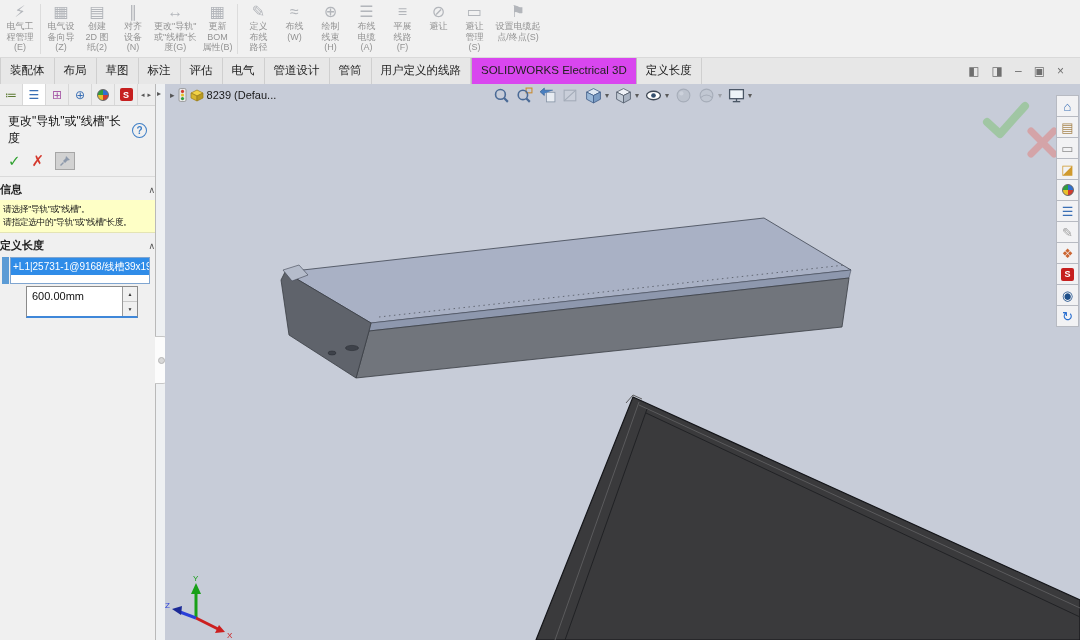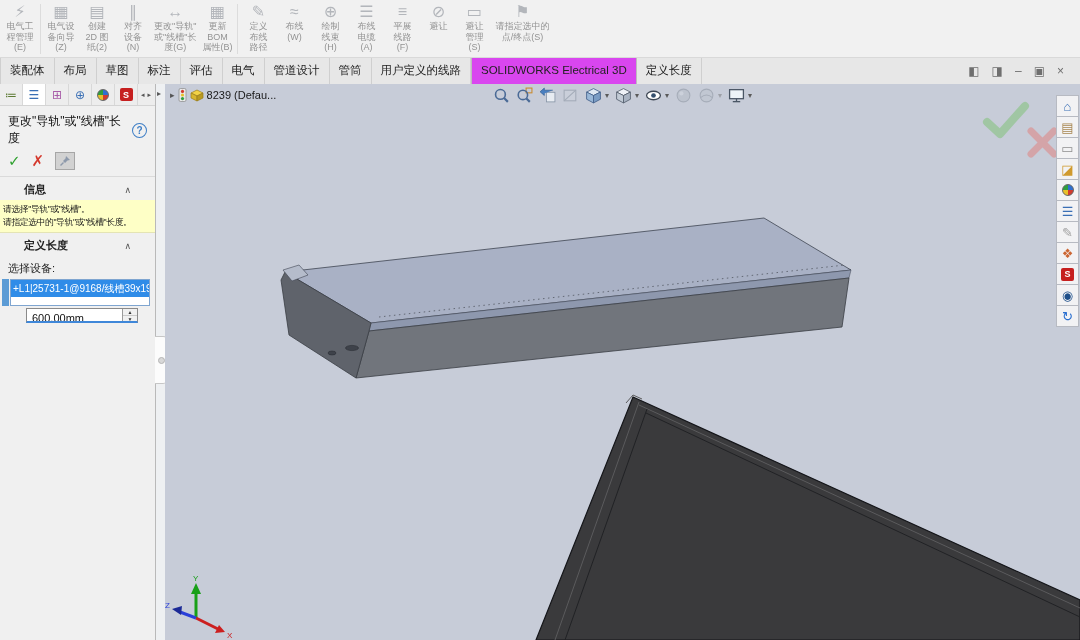--- a/index.html
+++ b/index.html
@@ -27,30 +27,30 @@
   .mgr-tab.active { background:#ffffff; }
   .mgr-arrows { display:flex; align-items:center; gap:3px; padding:0 3px; font-size:7px; color:#555; }
   .ball { width:12px; height:12px; border-radius:50%; background:conic-gradient(#2f6fd0 0 25%, #d23c2f 25% 50%, #e8c02a 50% 75%, #2f9e3f 75% 100%); border:1px solid #666; }
   .sbadge { width:13px; height:13px; background:#c61f1f; color:#fff; font-size:9px; font-weight:bold; border-radius:2px; display:flex; align-items:center; justify-content:center; }
   .pm-title { display:flex; align-items:center; padding:7px 8px 2px; font-size:12px; color:#111; }
   .help-circ { margin-left:auto; width:15px; height:15px; border-radius:50%; border:1.5px solid #3d7ec6; color:#3d7ec6; font-size:10px; font-weight:bold; display:flex; align-items:center; justify-content:center; }
   .pm-actions { display:flex; align-items:center; gap:11px; padding:3px 8px 6px; border-bottom:1px solid #dadada; }
   .ok-g { color:#2fa12f; font-size:15px; font-weight:bold; }
   .cancel-g { color:#d4372b; font-size:15px; font-weight:bold; }
   .pin-box { width:20px; height:18px; background:#d2d2d2; border:1px solid #a6a6a6; display:flex; align-items:center; justify-content:center; }
-  .sec-head { display:flex; align-items:center; padding:5px 24px 3px; font-weight:bold; font-size:11px; color:#222; }
+  .sec-head { display:flex; align-items:center; padding:5px 0 3px; font-weight:bold; font-size:11px; color:#222; }
   .sec-head .chev { margin-left:auto; font-size:9px; color:#555; font-weight:normal; }
   .info-box { background:#feffc6; padding:3px 3px; font-size:8.8px; letter-spacing:-0.4px; line-height:13px; color:#1a1a1a; border-bottom:1px solid #e4e4b4; }
   .info-box div { white-space:nowrap; overflow:hidden; }
   .lbl { padding:5px 8px 2px; font-size:11px; }
   .list-row { display:flex; margin:1px 5px 0 2px; }
   .act-bar { width:7px; background:#5b9bd5; }
   .sel-list { flex:1; margin-left:1px; background:#fff; border:1px solid #7fa5d0; height:27px; overflow:hidden; }
   .sel-item { height:17px; background:#2f8ce8; color:#fff; font-size:10px; line-height:17px; padding:0 2px; white-space:nowrap; overflow:hidden; }
-  .spin-row { display:flex; margin:2px 8px 0 26px; width:112px; height:15px; border:1px solid #8a8a8a; border-bottom:2px solid #3f87d9; background:#fff; }
+  .spin-row { display:flex; margin:2px 8px 0 26px; width:112px; height:32px; border:1px solid #8a8a8a; border-bottom:2px solid #3f87d9; background:#fff; }
   .spin-val { flex:1; font-size:11px; line-height:18px; padding:0 5px; color:#111; white-space:nowrap; overflow:hidden; }
   .spinner { width:15px; border-left:1px solid #9a9a9a; display:flex; flex-direction:column; background:#f0f0f0; }
   .spinner span { flex:1; display:flex; align-items:center; justify-content:center; font-size:5px; color:#333; border-bottom:1px solid #c9c9c9; }
   .spinner span:last-child { border-bottom:none; }
 
   
   .splitter { position:absolute; left:156px; top:84px; width:9px; height:556px; background:#eef0f2; }
   .split-flyout { position:absolute; left:157px; top:89px; font-size:8px; color:#555; }
   .split-handle { position:absolute; left:155px; top:336px; width:13px; height:48px; background:#fcfcfc; border:1px solid #c6c6c6; border-left:none; border-radius:0 5px 5px 0; }
   .split-handle .dot { position:absolute; left:3px; top:20px; width:7px; height:7px; border-radius:50%; background:#d8d8d8; border:1px solid #b5b5b5; }
@@ -146,21 +146,21 @@
       <div class="rb-ln">避让</div>
     </div>
     <div class="rb-btn">
       <div class="rb-ic">▭</div>
       <div class="rb-ln">避让</div>
       <div class="rb-ln">管理</div>
       <div class="rb-ln">(S)</div>
     </div>
     <div class="rb-btn">
       <div class="rb-ic">⚑</div>
-      <div class="rb-ln">请指定选中的</div>
+      <div class="rb-ln">设置电缆起</div>
       <div class="rb-ln">点/终点(S)</div>
     </div>
   </div>
 
 <div class="tabbar">
   <div style="display:flex;">
       <div class="tab first">装配体</div>
       <div class="tab">布局</div>
       <div class="tab">草图</div>
       <div class="tab">标注</div>
@@ -229,21 +229,20 @@
   </div>
   <div class="info-box">
     <div>请选择"导轨"或"线槽"。</div>
     <div>请指定选中的"导轨"或"线槽"长度。</div>
   </div>
 
   <div class="sec-head">
     <span>定义长度</span>
     <span class="chev">∧</span>
   </div>
-  <div class="lbl">选择设备:</div>
   <div class="list-row">
     <div class="act-bar"></div>
     <div class="sel-list">
       <div class="sel-item">+L1|25731-1@9168/线槽39x19-</div>
     </div>
   </div>
   <div class="spin-row">
     <div class="spin-val">600.00mm</div>
     <div class="spinner">
       <span>▲</span>

